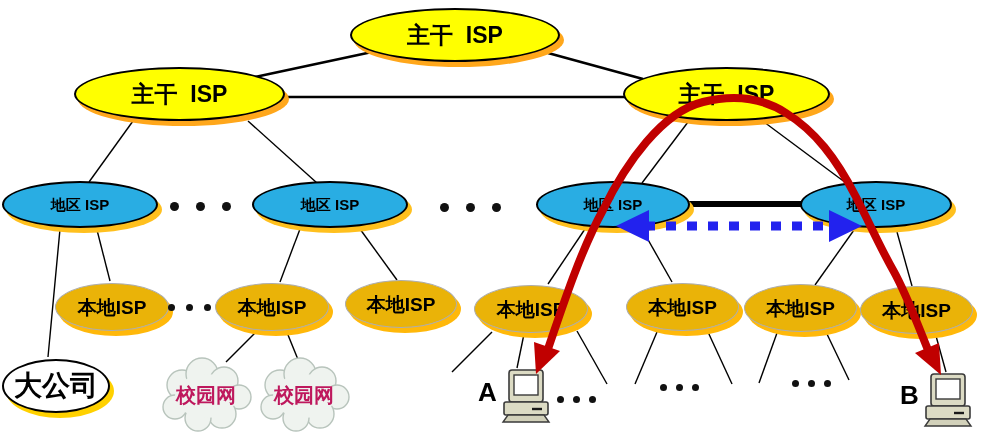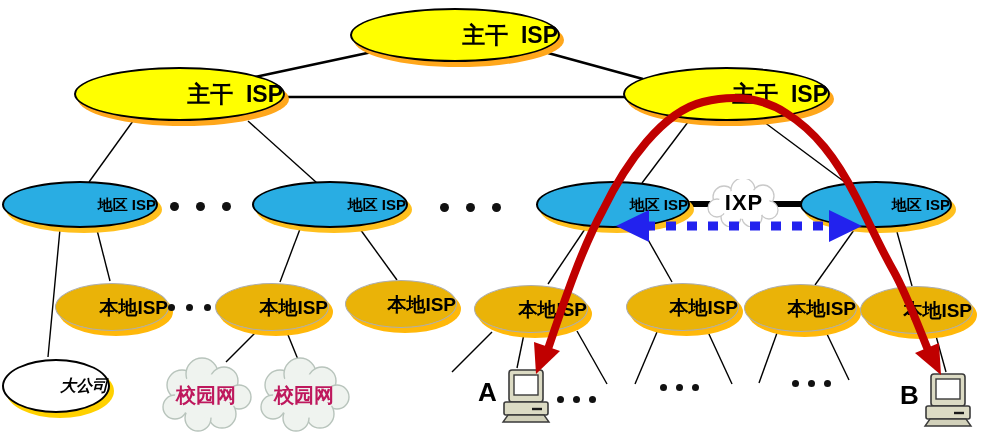--- a/index.html
+++ b/index.html
@@ -2,32 +2,32 @@
 <html><head>
 <meta charset="utf-8">
 <style>
   html,body{margin:0;padding:0;background:#ffffff;}
   #stage{
     position:relative;width:982px;height:438px;background:#ffffff;overflow:hidden;
     font-family:"Liberation Sans","DejaVu Sans",sans-serif;
   }
   svg.layer{position:absolute;left:0;top:0;width:982px;height:438px;}
   .node{
-    position:absolute;display:flex;align-items:center;justify-content:flex-end;
+    position:absolute;display:flex;align-items:center;justify-content:center;
     border-radius:50%;box-sizing:border-box;
   }
   .node-label{white-space:pre;color:#000;font-weight:bold;line-height:1;}
   .backbone{background:#FFFF00;border:2.5px solid #000;box-shadow:4px 5px 0 #FFA71B;}
   .backbone .node-label{font-size:23px;}
   .regional{background:#29ADE3;border:2px solid #000;box-shadow:4px 5px 0 #FFC01E;}
   .regional .node-label{font-size:15px;}
   .local{background:#eab308;border:1px solid #ADADAD;box-shadow:4px 5px 0 #FFB80A;}
   .local .node-label{font-size:19px;}
   .leaf{background:#FFFFFF;border:2px solid #000;box-shadow:4px 5px 0 #FFD100;}
-  .leaf .node-label{font-size:16px;font-style:italic;}
+  .leaf .node-label{font-size:28px;}
   .cloud-box{position:absolute;display:flex;align-items:center;justify-content:center;}
   .cloud-box svg{position:absolute;left:0;top:0;}
   .cloud-label{position:relative;font-weight:bold;font-size:20px;color:#be185d;white-space:pre;}
   .ixp-label{position:relative;font-weight:bold;font-size:22px;color:#000;letter-spacing:1px;}
   .host-label{position:absolute;font-weight:bold;font-size:26px;color:#000;}
   .dots{position:absolute;display:flex;align-items:center;}
   .dots i{display:block;background:#111;border-radius:50%;}
   .dots-lg i{width:9px;height:9px;margin-right:17px;}
   .dots-md i{width:7px;height:7px;margin-right:11px;}
   .dots-sm i{width:7px;height:7px;margin-right:9px;}
@@ -145,35 +145,20 @@
         <circle cx="81" cy="40" r="12"></circle>
           <circle cx="64" cy="57" r="14"></circle>
           <circle cx="40" cy="61" r="13"></circle>
           <circle cx="17" cy="50" r="12"></circle>
       </g>
       <ellipse cx="48" cy="39" rx="31" ry="22" fill="#EFF3EF" stroke="none"></ellipse>
     </svg>
     <span class="cloud-label">校园网</span>
   </div>
 
-  <div class="cloud-box" style="left:706px;top:179px;width:76px;height:48px">
-    <svg width="76" height="48" viewBox="0 0 76 48">
-      <g fill="#FFFFFF" stroke="#C9C9C9" stroke-width="1.3">
-        <circle cx="18" cy="18" r="11"></circle>
-          <circle cx="37" cy="11" r="12"></circle>
-          <circle cx="57" cy="17" r="11"></circle>
-        <circle cx="63" cy="31" r="9"></circle>
-          <circle cx="46" cy="38" r="10"></circle>
-          <circle cx="25" cy="38" r="10"></circle>
-          <circle cx="11" cy="29" r="9"></circle>
-      </g>
-      <ellipse cx="38" cy="25" rx="26" ry="15" fill="#FFFFFF" stroke="none"></ellipse>
-    </svg>
-    <span class="ixp-label">IXP</span>
-  </div>
 
   <span class="host-label" style="left:478px;top:377px">A</span>
   <span class="host-label" style="left:900px;top:380px">B</span>
 
   <div class="computer" style="left:500px;top:368px">
     <svg width="52" height="60" viewBox="0 0 52 60">
       <rect x="9" y="2" width="34" height="32" rx="3" fill="#DCDBC4" stroke="#3A3A3A" stroke-width="1.6"></rect>
       <rect x="14" y="7" width="24" height="20" fill="#FFFFFF" stroke="#3A3A3A" stroke-width="1.4"></rect>
       <rect x="4" y="34" width="44" height="13" rx="2" fill="#DCDBC4" stroke="#3A3A3A" stroke-width="1.6"></rect>
       <line x1="32" y1="41" x2="42" y2="41" stroke="#1A1A1A" stroke-width="2.4"></line>

